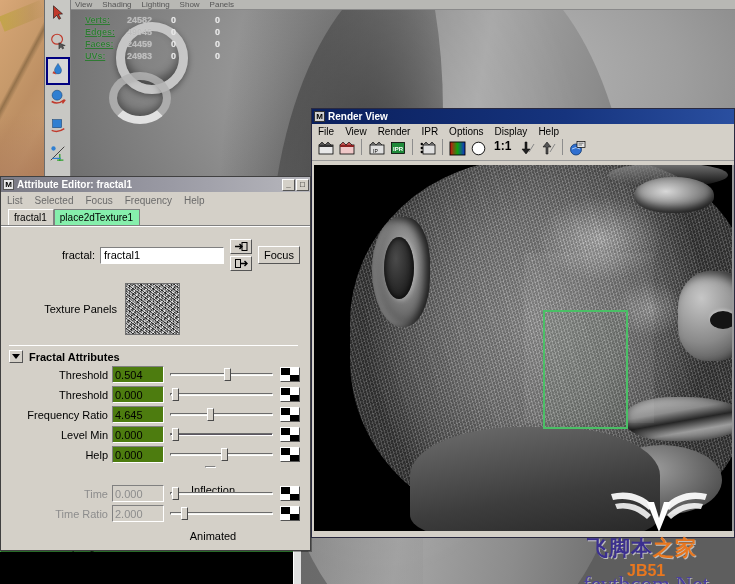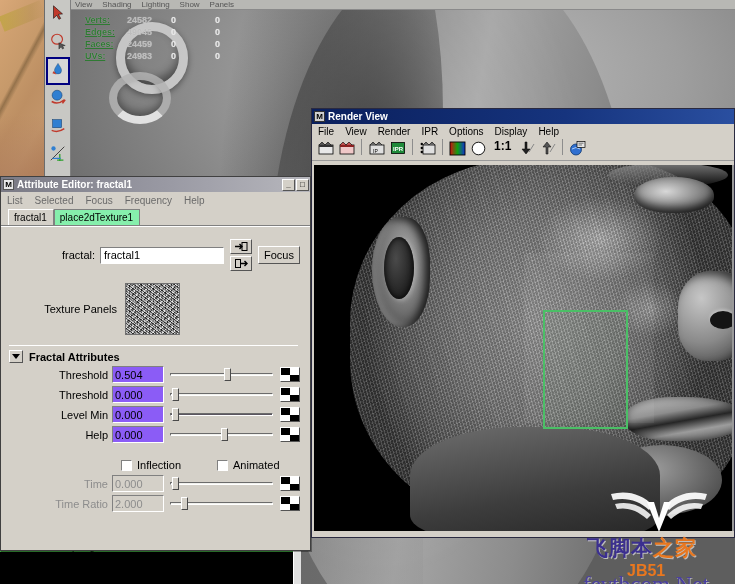--- a/index.html
+++ b/index.html
@@ -193,21 +193,21 @@
     border-right-color:#555; border-bottom-color:#555;
     display:flex; align-items:center; justify-content:center; cursor:pointer;
   }
   .tri { width:0;height:0;border-left:4px solid transparent;border-right:4px solid transparent;border-top:5px solid #000; }
   .section-hdr .t { font-weight:bold; font-size:11px; }
 
   .attr-row { display:flex; align-items:center; height:19px; margin-bottom:1px; }
   .attr-row .lbl { width:110px; text-align:right; padding-right:4px; font-size:11px; color:#000; }
   .attr-row.dim .lbl { color:#8d8d8d; }
   .attr-row .val {
-    width:52px; height:17px; background:#8b5cf6; border:1px solid #808080;
+    width:52px; height:17px; background:#4d7c0f; border:1px solid #808080;
     border-right-color:#fff; border-bottom-color:#fff;
     font-size:11px; padding:1px 2px; color:#000;
   }
   .attr-row.dim .val { background:#d4d0c8; color:#8d8d8d; }
   .slider { position:relative; width:108px; height:17px; margin-left:6px; }
   .slider .track { position:absolute; left:0; top:7px; width:100%; height:3px;
     background:#f0f0ec; border:1px solid #6b6b6b; border-right-color:#fff; border-bottom-color:#fff; }
   .slider.dark .track { background:#5b5560; }
   .slider .thumb {
     position:absolute; top:2px; width:7px; height:13px; background:#d4d0c8;
@@ -215,21 +215,21 @@
   }
   .mapbtn {
     width:21px; height:15px; margin-left:7px; background:#d4d0c8;
     border:1px solid #fff; border-right-color:#555; border-bottom-color:#555; cursor:pointer;
     display:grid; grid-template-columns:1fr 1fr; grid-template-rows:1fr 1fr;
   }
   .mapbtn i { display:block; }
   .mapbtn i:nth-child(1){background:#000;} .mapbtn i:nth-child(2){background:#fff;}
   .mapbtn i:nth-child(3){background:#fff;} .mapbtn i:nth-child(4){background:#000;}
 
-  .chk-row { display:flex; align-items:center; height:18px; margin-top:12px; padding-left:114px; gap:0;}
+  .chk-row { display:flex; align-items:center; height:18px; margin-top:2px; padding-left:114px; gap:16px;flex-direction:column;}
   .chk { width:11px; height:11px; background:#fff; border:1px solid #808080;
     border-right-color:#fff; border-bottom-color:#fff; cursor:pointer;}
   .chk-lbl { font-size:11px; margin-left:5px; }
 
   .ae-footer {
     position:absolute; left:0; bottom:0; width:100%; height:26px;
     display:flex; align-items:center; gap:3px; padding:0 4px;
     border-top:1px solid #fff;
   }
   .ae-footer button {
@@ -558,20 +558,34 @@
       </div>
       <div class="mapbtn">
           <i></i>
           <i></i>
           <i></i>
           <i></i>
         </div>
     </div>
 
 
+    <div class="attr-row">
+      <div class="lbl">Frequency Ratio</div>
+      <input class="val" value="4.645" style="">
+      <div class="slider">
+        <div class="track"></div>
+        <div class="thumb" style="left:36%;"></div>
+      </div>
+      <div class="mapbtn">
+          <i></i>
+          <i></i>
+          <i></i>
+          <i></i>
+        </div>
+    </div>
 
     <div class="attr-row">
       <div class="lbl">Level Min</div>
       <input class="val" value="0.000" style="">
       <div class="slider dark">
         <div class="track"></div>
         <div class="thumb" style="left:2%;"></div>
       </div>
       <div class="mapbtn">
           <i></i>

